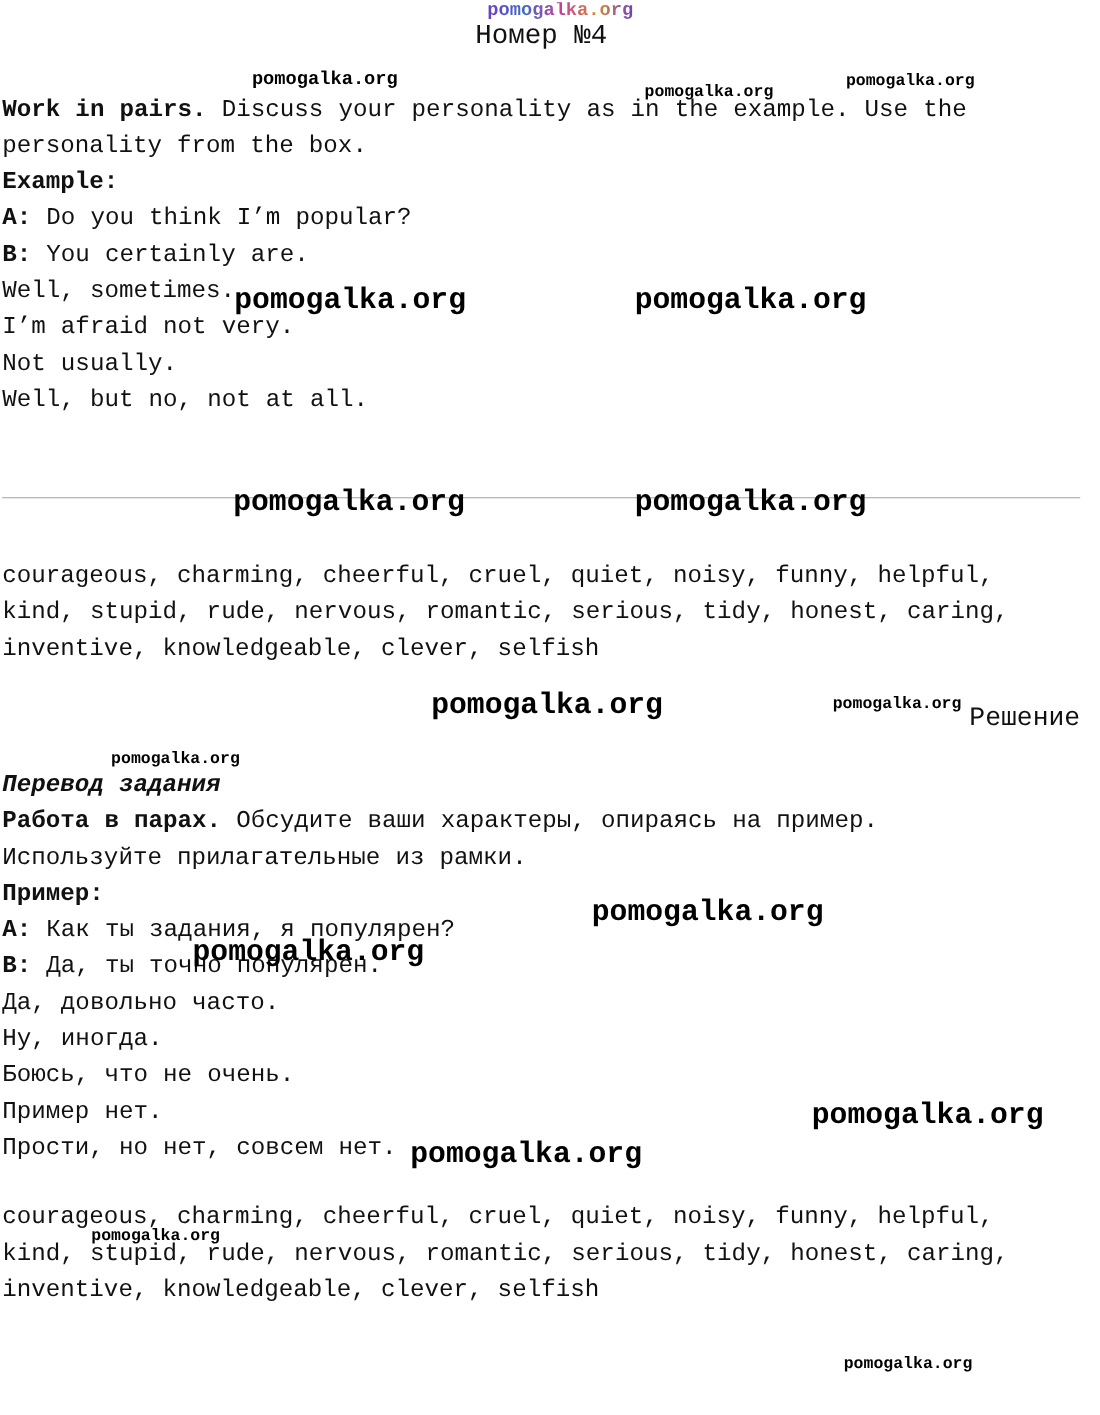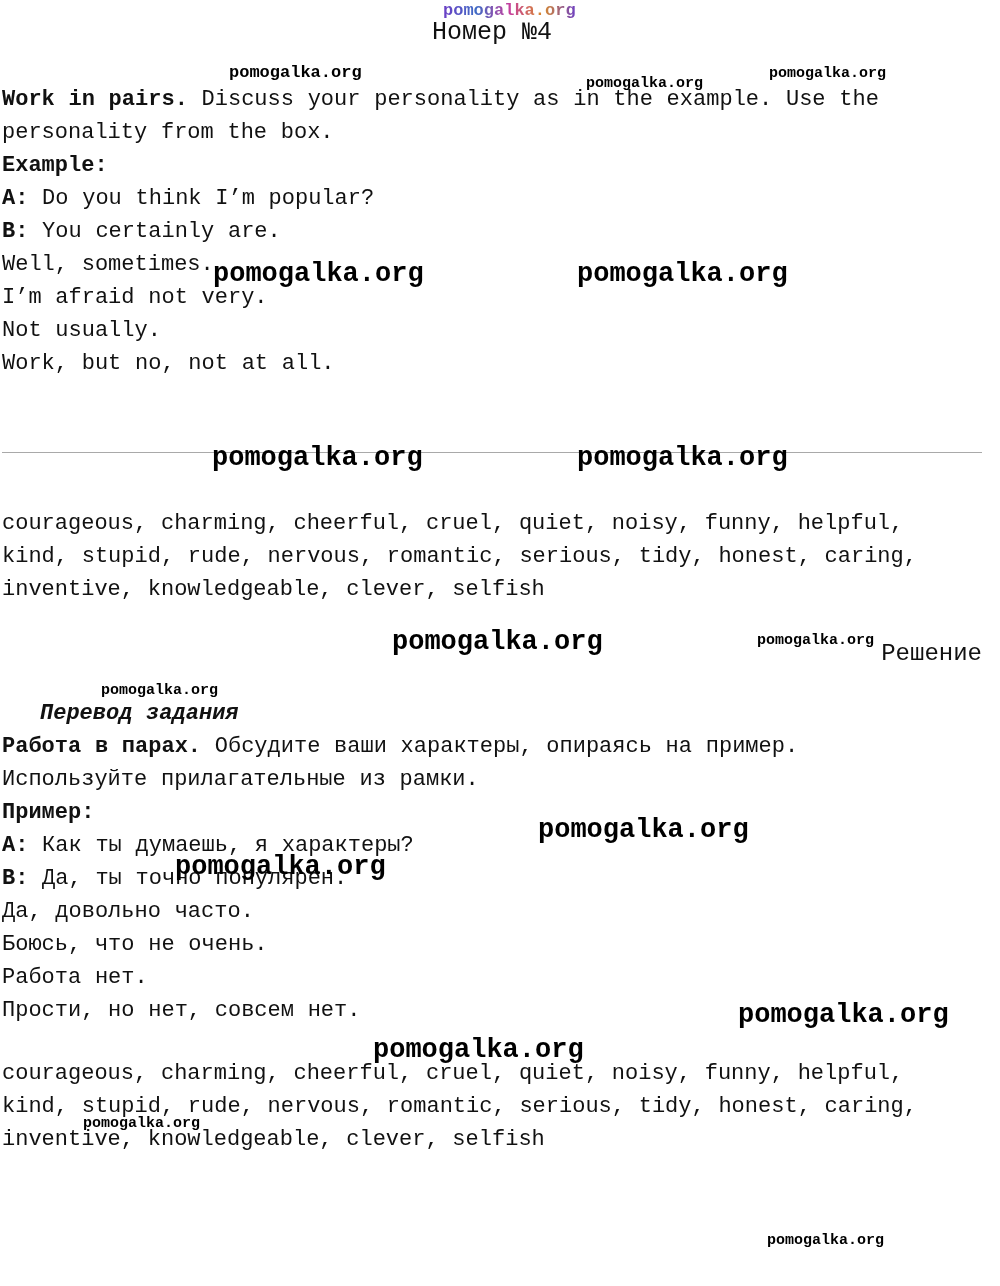--- a/index.html
+++ b/index.html
@@ -27,21 +27,21 @@
     border-top: 1px solid #a9a9a9;
     margin: 72px 0 54px 0;
   }
   .adjectives { line-height: 33px; }
   .adjectives.second { margin-top: 30px; }
   .solution-heading {
     font-size: 24px;
     text-align: right;
     margin: 34px 0 30px 0;
   }
-  .translation-heading { font-weight: bold; font-style: italic; margin-left: 38px; }
+  .translation-heading { font-weight: bold; font-style: italic; }
 
   .watermarks span {
     position: absolute;
     font-family: Liberation Mono, monospace;
     font-weight: bold;
     color: #000000;
     white-space: nowrap;
     line-height: 1;
   }
   .wm-lg { font-size: 27px; }
@@ -66,40 +66,41 @@
   <p><b>Work in pairs.</b> <span>Discuss your personality as in the example. Use the personality from the box.</span></p>
 
   <p><b>Example:</b></p>
 
   <p><b>A:</b><span> Do you think I’m popular?</span></p>
   <p><b>B:</b><span> You certainly are.</span></p>
 
   <p>Well, sometimes.</p>
   <p>I’m afraid not very.</p>
   <p>Not usually.</p>
-  <p>Work, but no, not at all.</p>
+  <p>Well, but no, not at all.</p>
 
   <hr class="divider">
 
   <p class="adjectives">courageous, charming, cheerful, cruel, quiet, noisy, funny, helpful, kind, stupid, rude, nervous, romantic, serious, tidy, honest, caring, inventive, knowledgeable, clever, selfish</p>
 
   <div class="solution-heading">Решение</div>
 
   <p class="translation-heading">Перевод задания</p>
 
   <p><b>Работа в парах.</b> <span>Обсудите ваши характеры, опираясь на пример.</span><br><span>Используйте прилагательные из рамки.</span></p>
 
   <p><b>Пример:</b></p>
 
-  <p><b>A:</b><span> Как ты думаешь, я характеры?</span></p>
+  <p><b>A:</b><span> Как ты задания, я популярен?</span></p>
   <p><b>B:</b><span> Да, ты точно популярен.</span></p>
 
   <p>Да, довольно часто.</p>
+  <p>Ну, иногда.</p>
   <p>Боюсь, что не очень.</p>
-  <p>Работа нет.</p>
+  <p>Пример нет.</p>
   <p>Прости, но нет, совсем нет.</p>
 
   <p class="adjectives second">courageous, charming, cheerful, cruel, quiet, noisy, funny, helpful, kind, stupid, rude, nervous, romantic, serious, tidy, honest, caring, inventive, knowledgeable, clever, selfish</p>
 
 </div>
 
 <div class="watermarks">
   <span class="wm-top" style="left:443px; top:2px;">pomogalka.org</span>
   <span class="wm-md" style="left:229px; top:64px;">pomogalka.org</span>
   <span class="wm-sm" style="left:586px; top:76px;">pomogalka.org</span>

